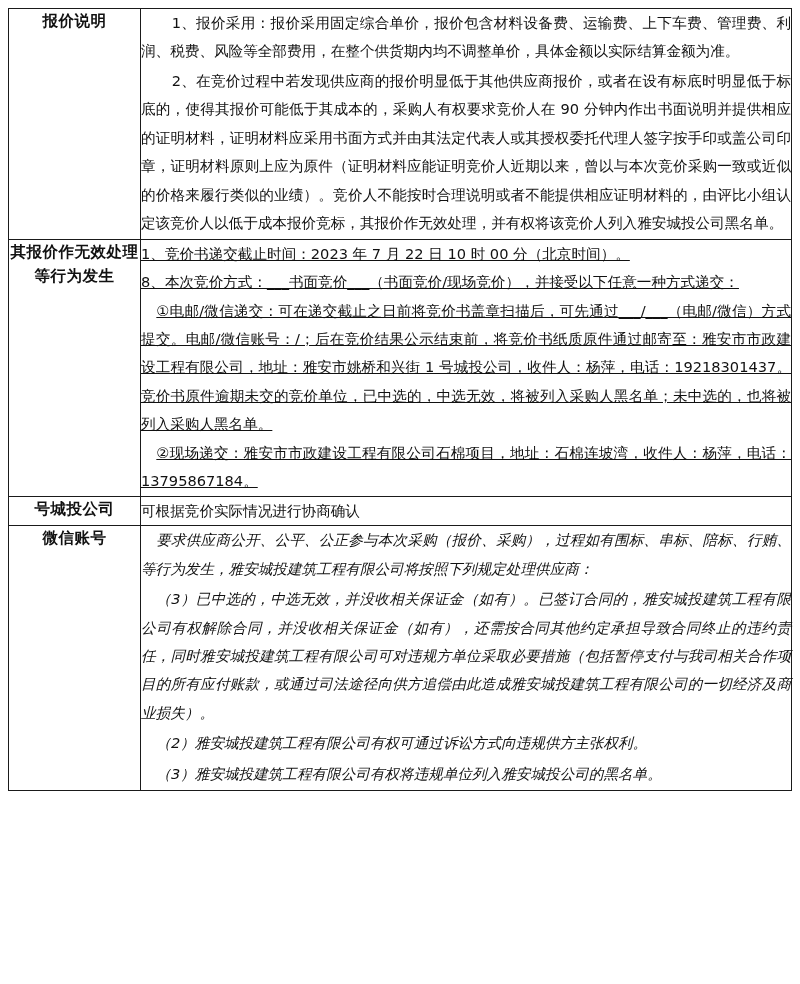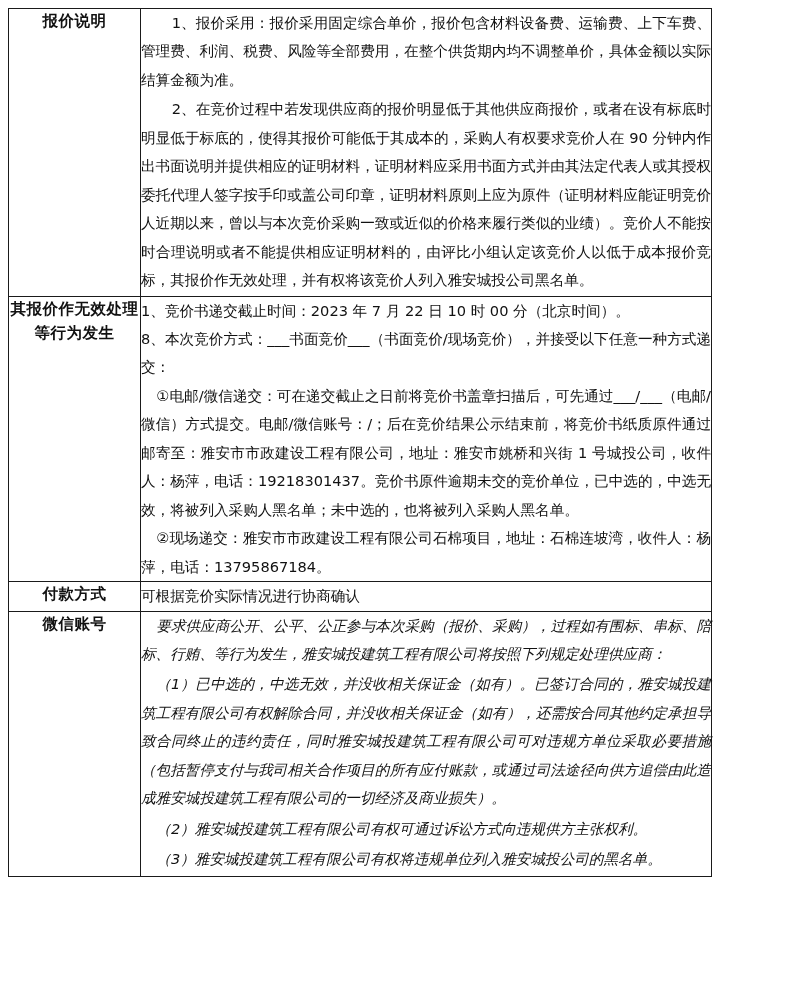--- a/index.html
+++ b/index.html
@@ -17,21 +17,21 @@
   }
   .page {
     position: absolute;
     left: 8px;
     top: 8px;
     width: 784px;
     height: 968px;
   }
   table.doc {
     border-collapse: collapse;
-    width: 704px;
+    width: 784px;
     table-layout: fixed;
   }
   table.doc td {
     border: 1.5px solid #1a1a1a;
     vertical-align: top;
     padding: 0;
   }
   td.label {
     width: 131px;
     text-align: center;
@@ -53,21 +53,21 @@
     margin: 0 0 0 0;
     text-indent: 0;
   }
   .ind2 {
     text-indent: 2.1em;
   }
   .ind1 {
     text-indent: 1.05em;
   }
   .cell-quote .p { margin-bottom: 1px; }
-  .cell-submit { font-size: 14.2px; line-height: 1.82; }
+  .cell-submit { font-size: 14.2px; line-height: 1.82; text-decoration: underline; }
   .cell-pay { font-size: 14.6px; line-height: 1.9; padding-top: 10px; }
   .cell-integrity .p { margin-bottom: 2px; font-style: italic; }
 </style>
 </head>
 <body>
 
 <div class="page">
   <table class="doc">
     <tbody>
       <tr>
@@ -85,28 +85,28 @@
         </td>
         <td class="body cell-submit">
           <div class="p">1、竞价书递交截止时间：2023 年 7 月 22 日 10 时 00 分（北京时间）。</div>
           <div class="p">8、本次竞价方式：___书面竞价___（书面竞价/现场竞价），并接受以下任意一种方式递交：</div>
           <div class="p ind1">①电邮/微信递交：可在递交截止之日前将竞价书盖章扫描后，可先通过___/___（电邮/微信）方式提交。电邮/微信账号：/；后在竞价结果公示结束前，将竞价书纸质原件通过邮寄至：雅安市市政建设工程有限公司，地址：雅安市姚桥和兴街 1 号城投公司，收件人：杨萍，电话：19218301437。竞价书原件逾期未交的竞价单位，已中选的，中选无效，将被列入采购人黑名单；未中选的，也将被列入采购人黑名单。</div>
           <div class="p ind1">②现场递交：雅安市市政建设工程有限公司石棉项目，地址：石棉连坡湾，收件人：杨萍，电话：13795867184。</div>
         </td>
       </tr>
 
       <tr>
-        <td class="label">付款方式</td>
+        <td class="label">号城投公司</td>
         <td class="body cell-pay">可根据竞价实际情况进行协商确认</td>
       </tr>
 
       <tr>
         <td class="label">微信账号</td>
         <td class="body cell-integrity">
           <div class="p ind1">要求供应商公开、公平、公正参与本次采购（报价、采购），过程如有围标、串标、陪标、行贿、等行为发生，雅安城投建筑工程有限公司将按照下列规定处理供应商：</div>
-          <div class="p ind1">（1）已中选的，中选无效，并没收相关保证金（如有）。已签订合同的，雅安城投建筑工程有限公司有权解除合同，并没收相关保证金（如有），还需按合同其他约定承担导致合同终止的违约责任，同时雅安城投建筑工程有限公司可对违规方单位采取必要措施（包括暂停支付与我司相关合作项目的所有应付账款，或通过司法途径向供方追偿由此造成雅安城投建筑工程有限公司的一切经济及商业损失）。</div>
+          <div class="p ind1">（3）已中选的，中选无效，并没收相关保证金（如有）。已签订合同的，雅安城投建筑工程有限公司有权解除合同，并没收相关保证金（如有），还需按合同其他约定承担导致合同终止的违约责任，同时雅安城投建筑工程有限公司可对违规方单位采取必要措施（包括暂停支付与我司相关合作项目的所有应付账款，或通过司法途径向供方追偿由此造成雅安城投建筑工程有限公司的一切经济及商业损失）。</div>
           <div class="p ind1">（2）雅安城投建筑工程有限公司有权可通过诉讼方式向违规供方主张权利。</div>
           <div class="p ind1">（3）雅安城投建筑工程有限公司有权将违规单位列入雅安城投公司的黑名单。</div>
         </td>
       </tr>
     </tbody>
   </table>
 </div>
 
 </body></html>

